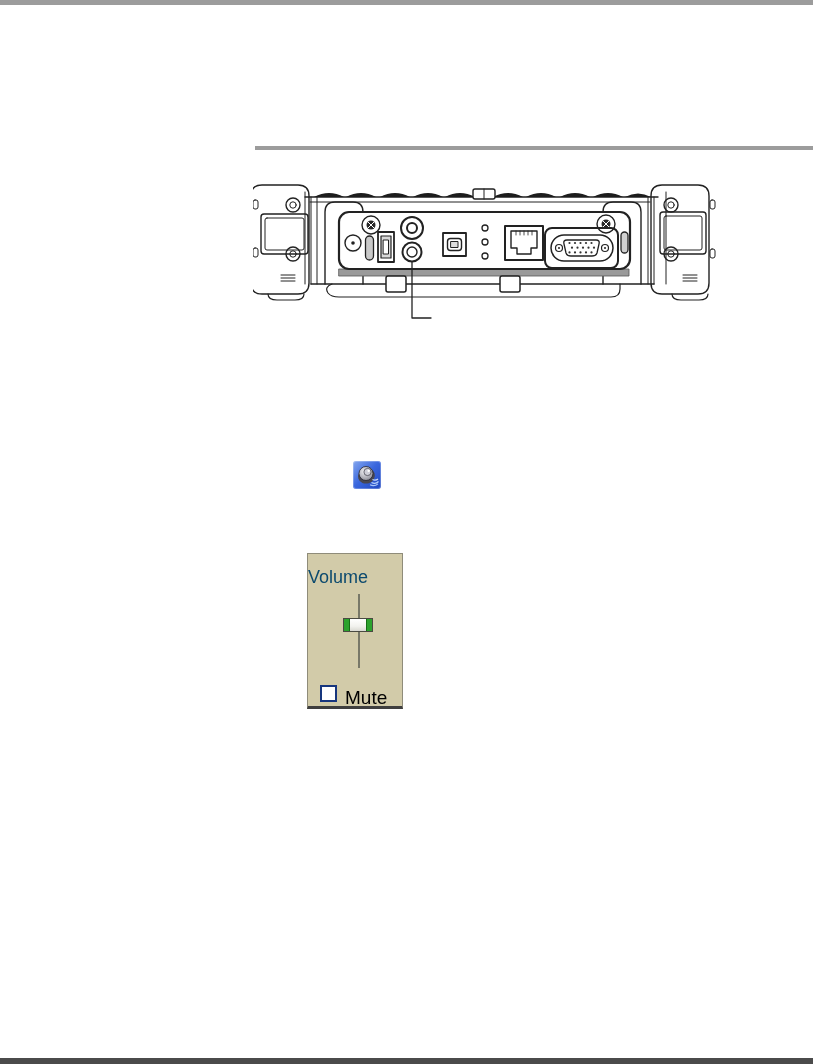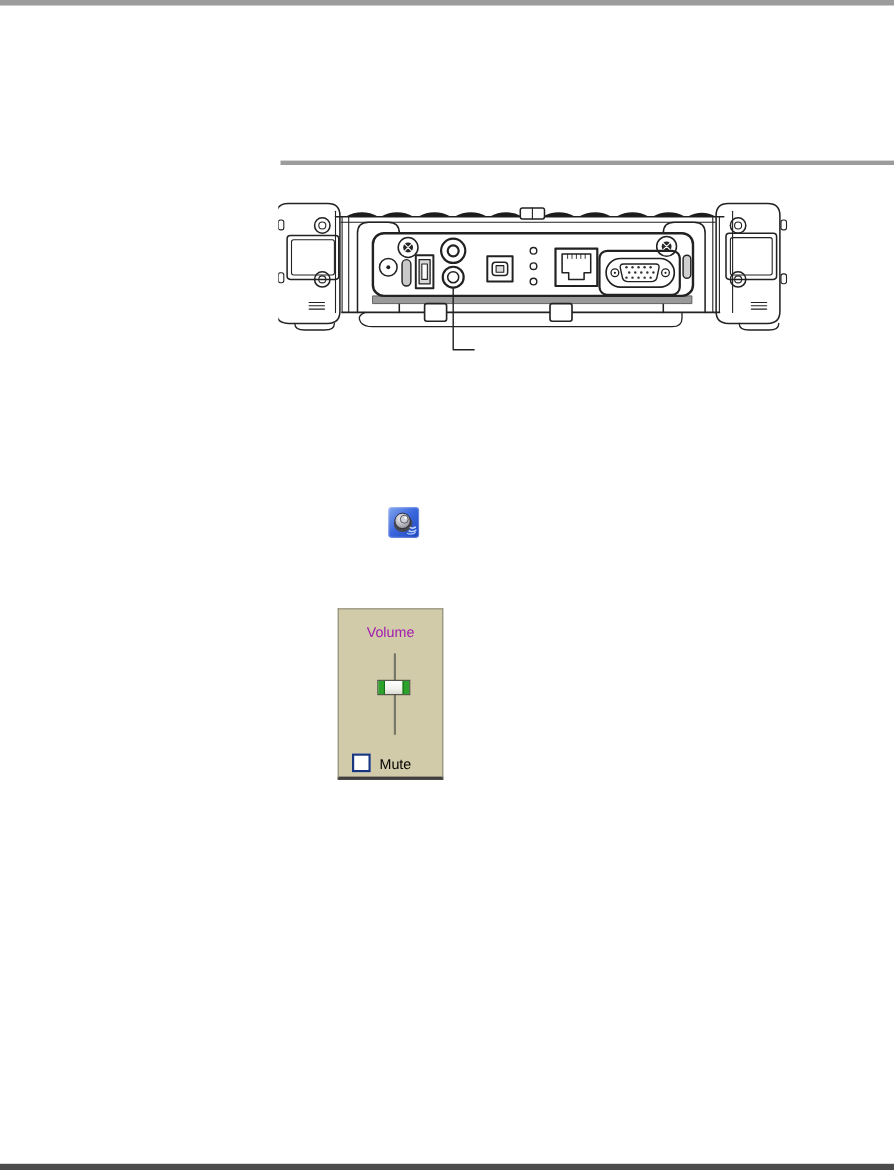--- a/index.html
+++ b/index.html
@@ -19,37 +19,37 @@
     background:linear-gradient(135deg,#84a7ee 0%,#3a67dd 48%,#1e46c0 100%);
     box-shadow:inset 0 0 0 1px rgba(255,255,255,.25);
   }
   .tray-icon svg{display:block;width:100%;height:100%;}
 
   .volume-panel{
     position:absolute;left:307px;top:553px;width:96px;height:156px;box-sizing:border-box;
     background:#d2cba9;border:1px solid #8f8c7a;border-bottom:3px solid #3f3f3f;
   }
   .volume-title{
-    position:absolute;left:0;top:13px;width:100%;text-align:center;
-    font-size:13px;color:#a21caf;letter-spacing:0px;
+    position:absolute;left:0;top:13px;width:100%;
+    font-size:18px;color:#0c4a6e;letter-spacing:0px;
   }
   .slider-track{position:absolute;left:50px;top:40px;width:2px;height:74px;background:#787868;}
   .slider-thumb{
     position:absolute;left:35px;top:64px;width:30px;height:14px;box-sizing:border-box;
     background:linear-gradient(180deg,#ffffff 0%,#f2f2ee 60%,#d9d9d2 100%);
     border:1px solid #4a4a42;
   }
   .slider-thumb .cap{position:absolute;top:0;width:5px;height:100%;}
   .slider-thumb .cap.left{left:0;border-right:1px solid #156e15;}
   .slider-thumb .cap.right{right:0;border-left:1px solid #156e15;}
   .mute-checkbox{
     position:absolute;left:12px;top:131px;width:17px;height:17px;box-sizing:border-box;
     background:#ffffff;border:2px solid #17367e;
   }
-  .mute-label{position:absolute;left:37px;top:133px;font-size:13px;color:#000;}
+  .mute-label{position:absolute;left:37px;top:133px;font-size:19px;color:#000;}
 </style>
 </head>
 <body>
 
 <div class="top-rule" style="background: rgb(156, 156, 156);"></div>
 <div class="section-rule" style="background: rgb(156, 156, 156);"></div>
 
 <div class="figure">
   <svg viewBox="253 172 470 165">
     <g stroke="#222" fill="none" stroke-width="1.4" stroke-linejoin="round" stroke-linecap="round">

